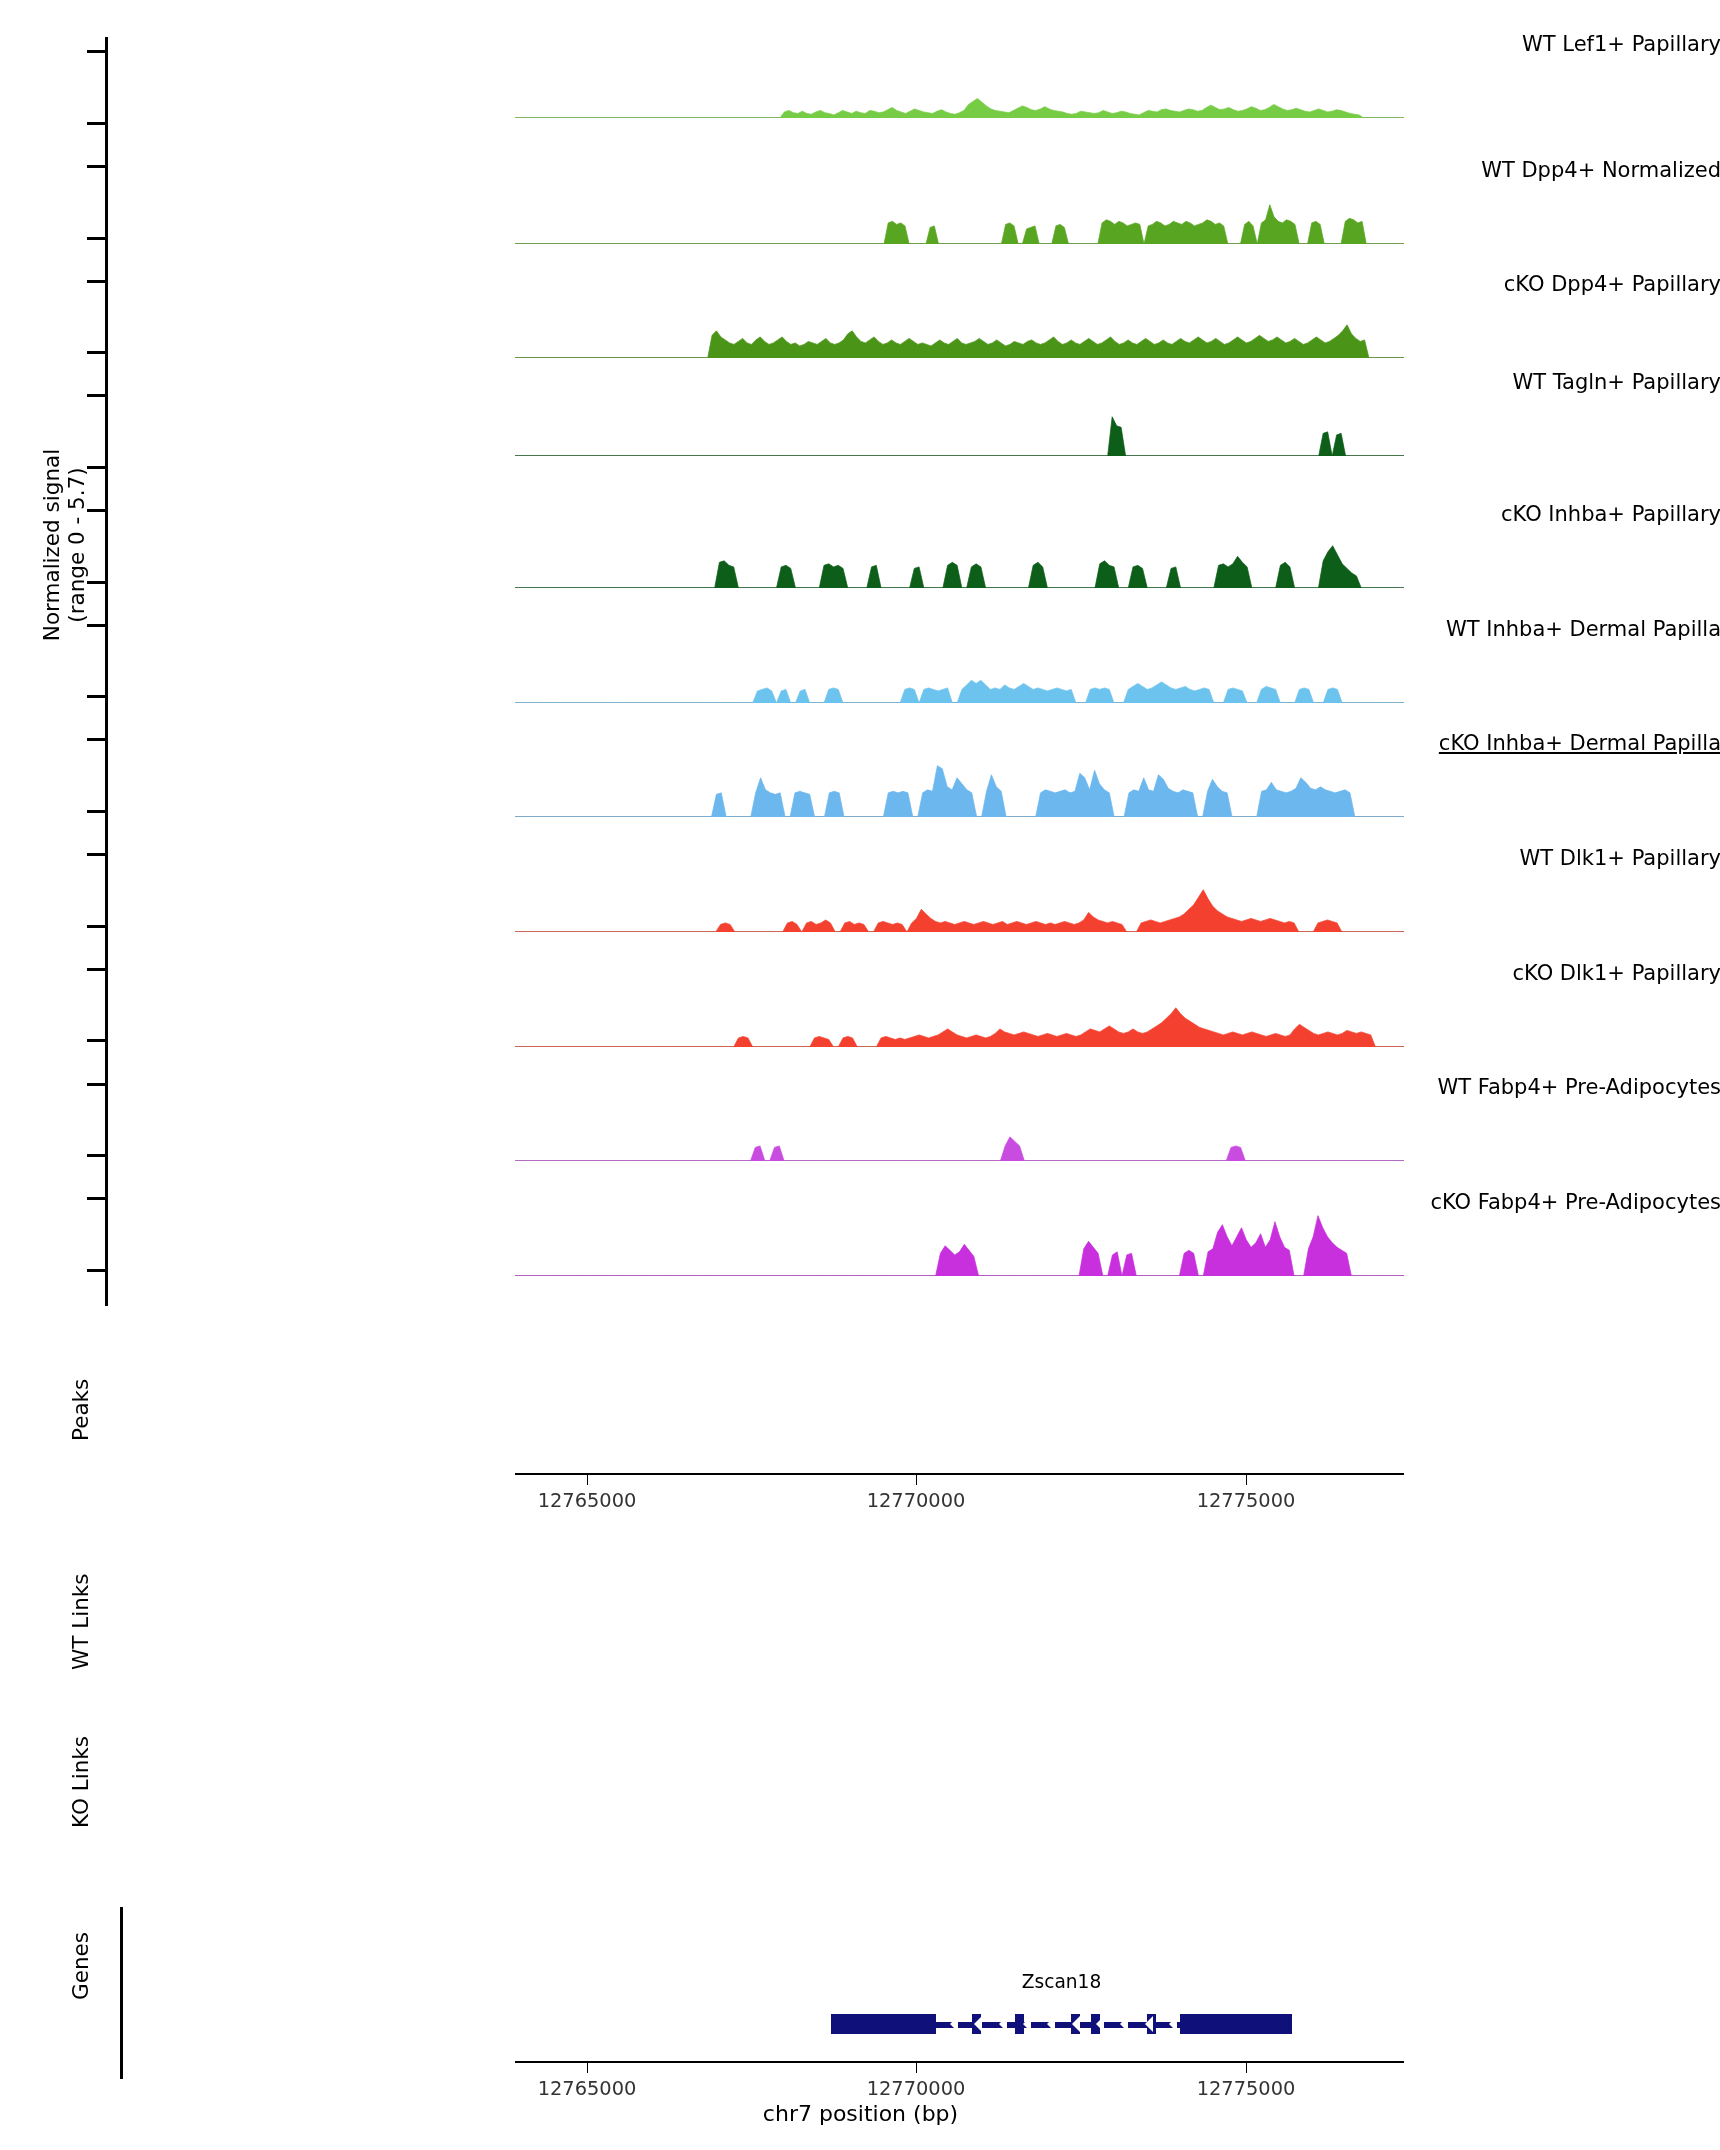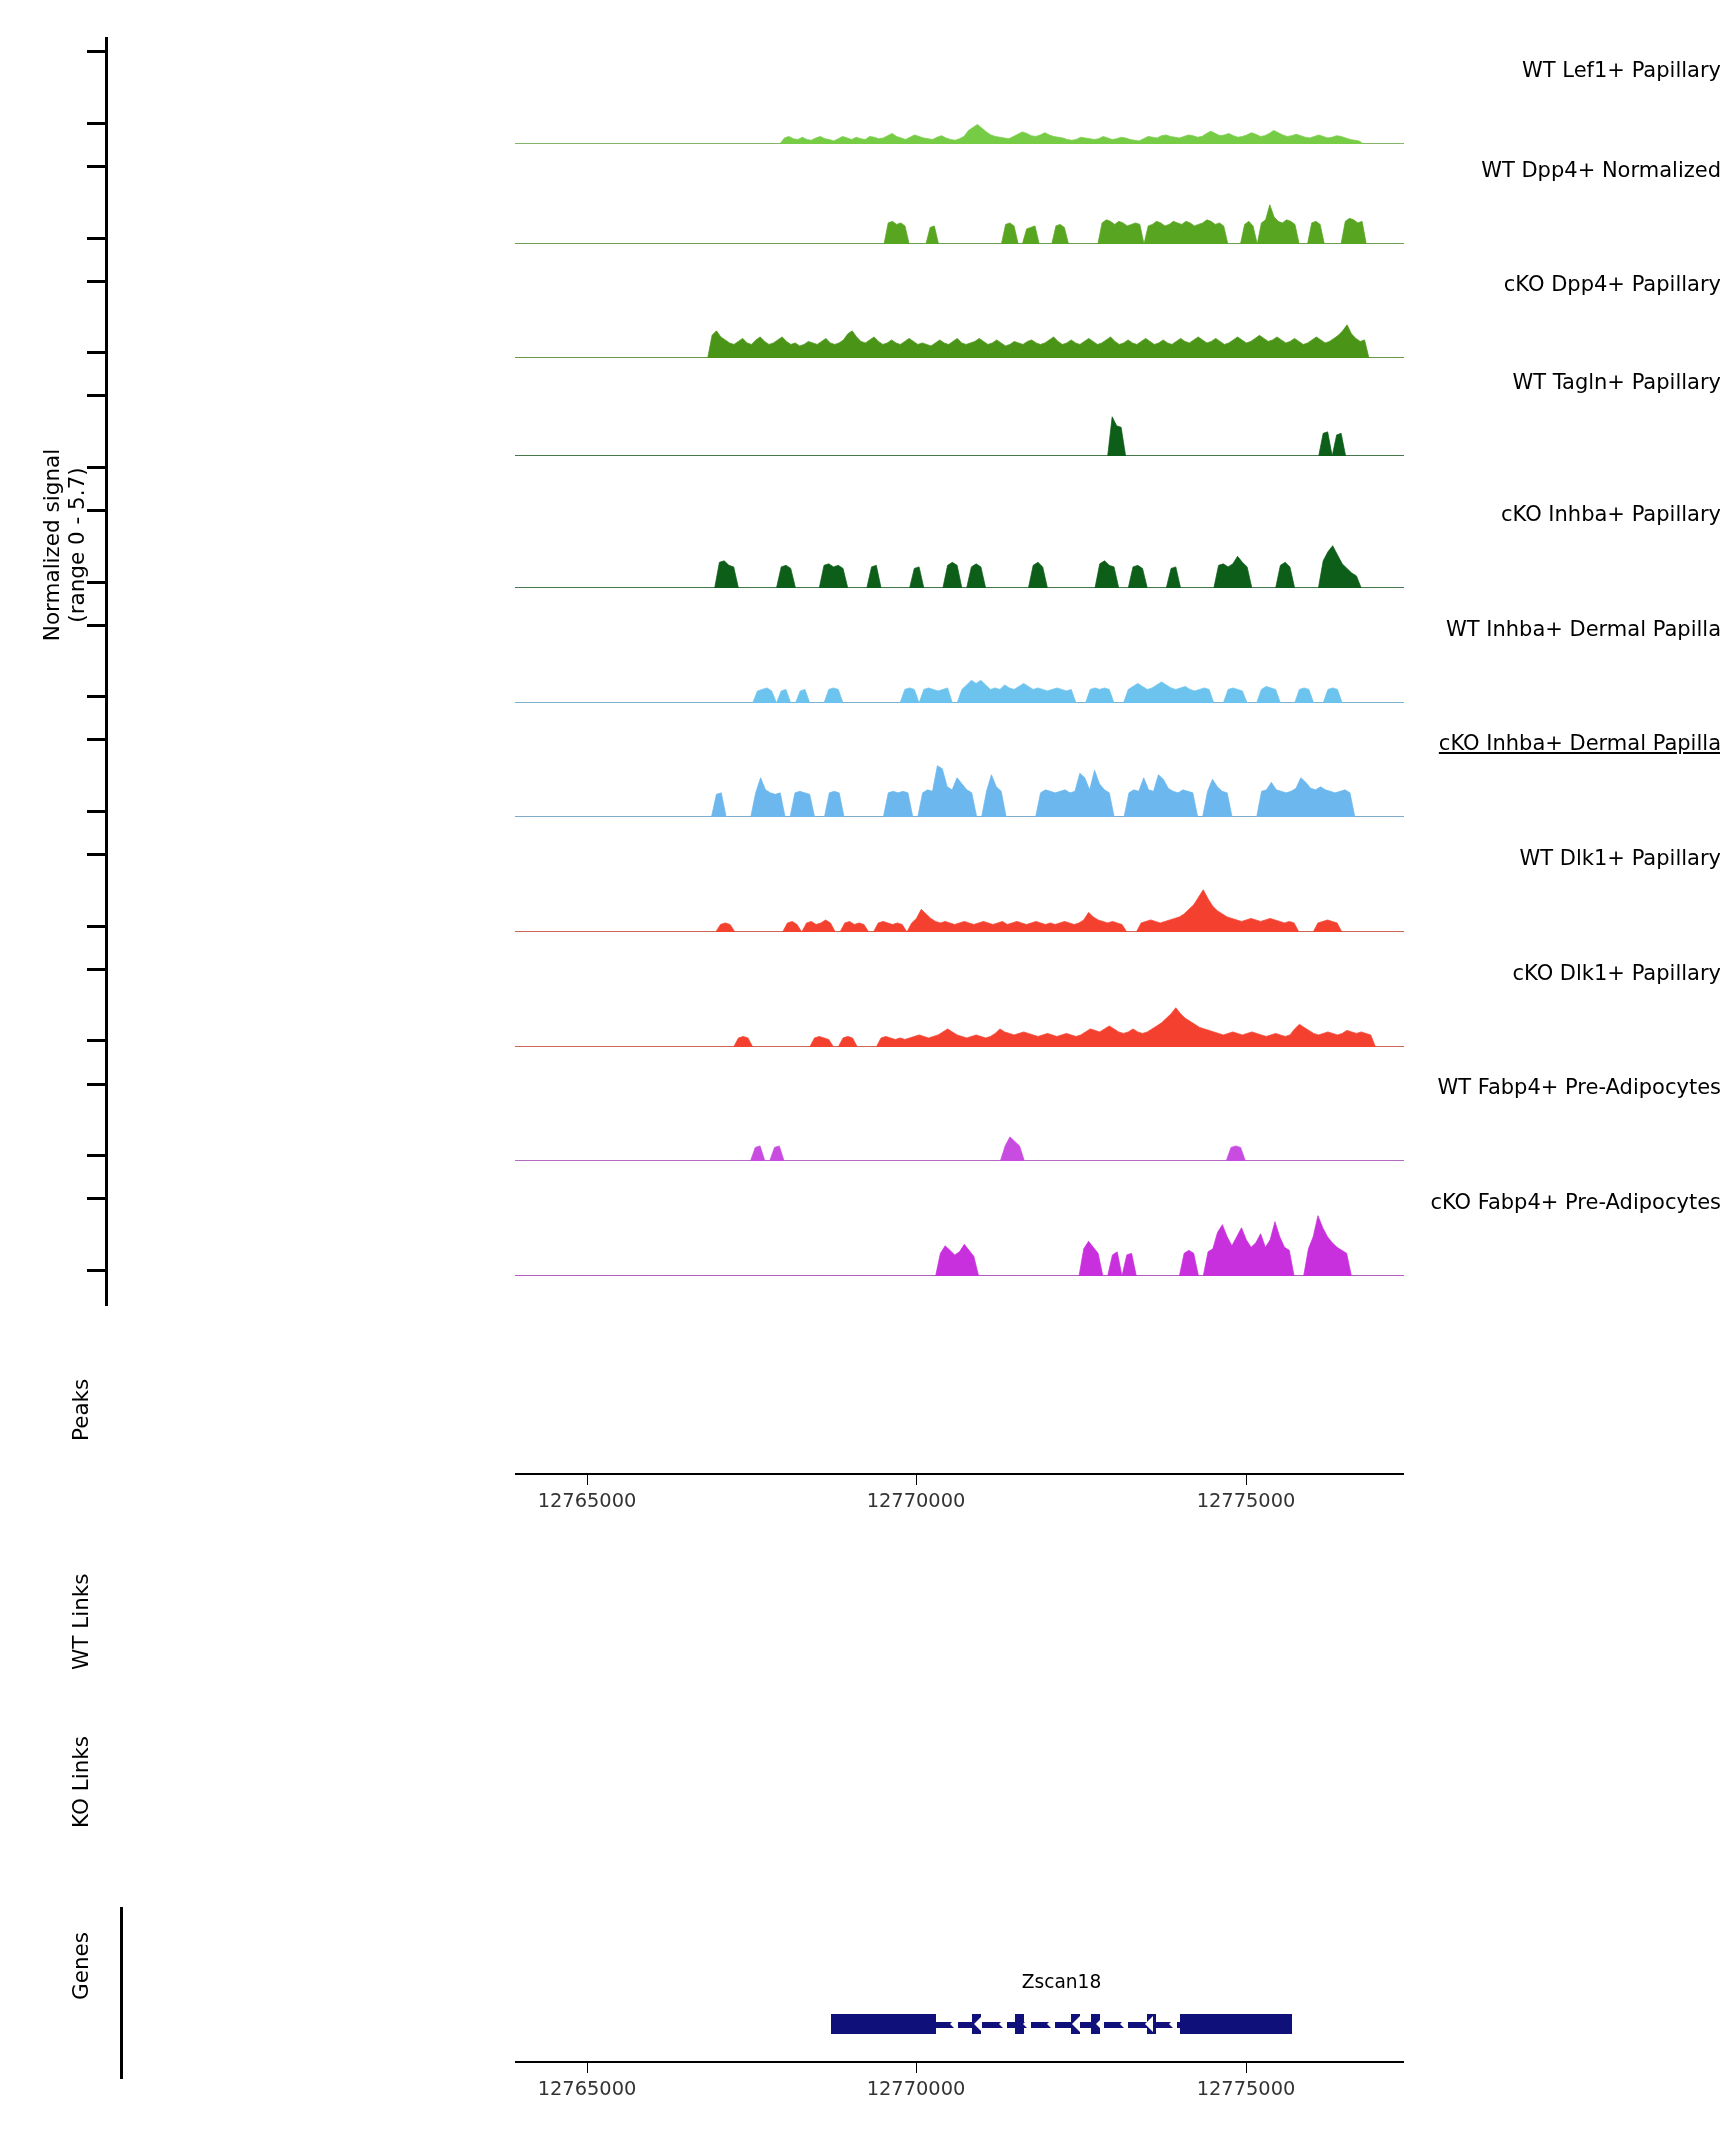--- a/index.html
+++ b/index.html
@@ -125,21 +125,21 @@
 <div id="canvas">
 
   <div class="ylabel" style="left:39px; top:796px; transform:rotate(-90deg); width:502px;">
     <div>Normalized signal</div>
     <div>(range 0 - 5.7)</div>
   </div>
 
   <div class="spine" style="left:105px; top:37px; width:2.9px; height:1269px;"></div>
 
   <div id="tracks">
-      <div class="track-row" style="top: 58px; height: 93px;">
+      <div class="track-row" style="top: 32px; height: 93px;">
         <div class="track-label" style="top: 0px; width: 495px;">WT Lef1+ Papillary</div>
         <div class="track-plot" style="left: 515px; top: 0px; width: 889px; height: 86px;">
           <div class="baseline"></div>
           <svg width="889" height="86" viewBox="0 0 1240 120" preserveAspectRatio="none">
             <path d="M 0 120 L 0.00 120.00 L 6.26 120.00 L 12.53 120.00 L 18.79 120.00 L 25.05 120.00 L 31.31 120.00 L 37.58 120.00 L 43.84 120.00 L 50.10 120.00 L 56.36 120.00 L 62.63 120.00 L 68.89 120.00 L 75.15 120.00 L 81.41 120.00 L 87.68 120.00 L 93.94 120.00 L 100.20 120.00 L 106.46 120.00 L 112.73 120.00 L 118.99 120.00 L 125.25 120.00 L 131.52 120.00 L 137.78 120.00 L 144.04 120.00 L 150.30 120.00 L 156.57 120.00 L 162.83 120.00 L 169.09 120.00 L 175.35 120.00 L 181.62 120.00 L 187.88 120.00 L 194.14 120.00 L 200.40 120.00 L 206.67 120.00 L 212.93 120.00 L 219.19 120.00 L 225.45 120.00 L 231.72 120.00 L 237.98 120.00 L 244.24 120.00 L 250.51 120.00 L 256.77 120.00 L 263.03 120.00 L 269.29 120.00 L 275.56 120.00 L 281.82 120.00 L 288.08 120.00 L 294.34 120.00 L 300.61 120.00 L 306.87 120.00 L 313.13 120.00 L 319.39 120.00 L 325.66 120.00 L 331.92 120.00 L 338.18 120.00 L 344.44 120.00 L 350.71 120.00 L 356.97 120.00 L 363.23 120.00 L 369.49 120.00 L 375.76 111.58 L 382.02 109.47 L 388.28 112.63 L 394.55 113.68 L 400.81 110.53 L 407.07 113.68 L 413.33 114.74 L 419.60 111.58 L 425.86 109.47 L 432.12 112.63 L 438.38 113.68 L 444.65 115.79 L 450.91 112.63 L 457.17 109.47 L 463.43 111.58 L 469.70 113.68 L 475.96 110.53 L 482.22 112.63 L 488.48 113.68 L 494.75 109.47 L 501.01 110.53 L 507.27 112.63 L 513.54 111.58 L 519.80 108.42 L 526.06 105.26 L 532.32 109.47 L 538.59 111.58 L 544.85 113.68 L 551.11 110.53 L 557.37 107.37 L 563.64 109.47 L 569.90 111.58 L 576.16 112.63 L 582.42 113.68 L 588.69 110.53 L 594.95 108.42 L 601.21 111.58 L 607.47 113.68 L 613.74 114.74 L 620.00 112.63 L 626.26 109.47 L 632.53 101.05 L 638.79 96.84 L 645.05 92.63 L 651.31 97.89 L 657.58 103.16 L 663.84 107.37 L 670.10 109.47 L 676.36 110.53 L 682.63 111.58 L 688.89 112.63 L 695.15 109.47 L 701.41 106.32 L 707.68 103.16 L 713.94 105.26 L 720.20 108.42 L 726.46 109.47 L 732.73 107.37 L 738.99 104.21 L 745.25 107.37 L 751.52 109.47 L 757.78 110.53 L 764.04 111.58 L 770.30 113.68 L 776.57 114.74 L 782.83 113.68 L 789.09 110.53 L 795.35 111.58 L 801.62 112.63 L 807.88 113.68 L 814.14 112.63 L 820.40 109.47 L 826.67 111.58 L 832.93 113.68 L 839.19 112.63 L 845.45 110.53 L 851.72 111.58 L 857.98 113.68 L 864.24 114.74 L 870.51 115.79 L 876.77 112.63 L 883.03 109.47 L 889.29 110.53 L 895.56 111.58 L 901.82 108.42 L 908.08 107.37 L 914.34 109.47 L 920.61 110.53 L 926.87 111.58 L 933.13 109.47 L 939.39 107.37 L 945.66 108.42 L 951.92 110.53 L 958.18 109.47 L 964.44 105.26 L 970.71 102.11 L 976.97 105.26 L 983.23 108.42 L 989.49 107.37 L 995.76 105.26 L 1002.02 108.42 L 1008.28 110.53 L 1014.55 109.47 L 1020.81 107.37 L 1027.07 104.21 L 1033.33 106.32 L 1039.60 109.47 L 1045.86 108.42 L 1052.12 105.26 L 1058.38 101.05 L 1064.65 104.21 L 1070.91 107.37 L 1077.17 109.47 L 1083.43 108.42 L 1089.70 106.32 L 1095.96 108.42 L 1102.22 110.53 L 1108.48 111.58 L 1114.75 109.47 L 1121.01 107.37 L 1127.27 109.47 L 1133.54 111.58 L 1139.80 110.53 L 1146.06 108.42 L 1152.32 109.47 L 1158.59 111.58 L 1164.85 113.68 L 1171.11 114.74 L 1177.37 115.79 L 1183.64 120.00 L 1189.90 120.00 L 1196.16 120.00 L 1202.42 120.00 L 1208.69 120.00 L 1214.95 120.00 L 1221.21 120.00 L 1227.47 120.00 L 1233.74 120.00 L 1240.00 120.00 L 1240 120 Z" fill="#76cc44" stroke="#76cc44" stroke-width="1"></path>
           </svg>
         </div>
       </div>
       <div class="track-row" style="top: 158px; height: 93px;">
         <div class="track-label" style="top: 0px; width: 495px;">WT Dpp4+ Normalized</div>
@@ -277,20 +277,21 @@
   <div id="axis-bottom">
       <div class="axis-line" style="left: 515px; top: 2061px; width: 889px;"></div>
       <div class="axis-tick" style="left: 587px; top: 2063px; height: 10px;"></div>
       <div class="axis-ticklabel" style="left: 501px; width: 172px; top: 2077px;">12765000</div>
       <div class="axis-tick" style="left: 916px; top: 2063px; height: 10px;"></div>
       <div class="axis-ticklabel" style="left: 830px; width: 172px; top: 2077px;">12770000</div>
       <div class="axis-tick" style="left: 1246px; top: 2063px; height: 10px;"></div>
       <div class="axis-ticklabel" style="left: 1160px; width: 172px; top: 2077px;">12775000</div>
     </div>
 
+  <div class="xlabel" style="top:2101px;">chr7 position (bp)</div>
 
 <div class="spine" style="left: 87px; top: 122px; width: 18.6px; height: 2.9px;"></div>
     <div class="spine" style="left: 87px; top: 50px; width: 18.6px; height: 2.9px;"></div>
     <div class="spine" style="left: 87px; top: 237px; width: 18.6px; height: 2.9px;"></div>
     <div class="spine" style="left: 87px; top: 165px; width: 18.6px; height: 2.9px;"></div>
     <div class="spine" style="left: 87px; top: 351px; width: 18.6px; height: 2.9px;"></div>
     <div class="spine" style="left: 87px; top: 280px; width: 18.6px; height: 2.9px;"></div>
     <div class="spine" style="left: 87px; top: 466px; width: 18.6px; height: 2.9px;"></div>
     <div class="spine" style="left: 87px; top: 394px; width: 18.6px; height: 2.9px;"></div>
     <div class="spine" style="left: 87px; top: 581px; width: 18.6px; height: 2.9px;"></div>

